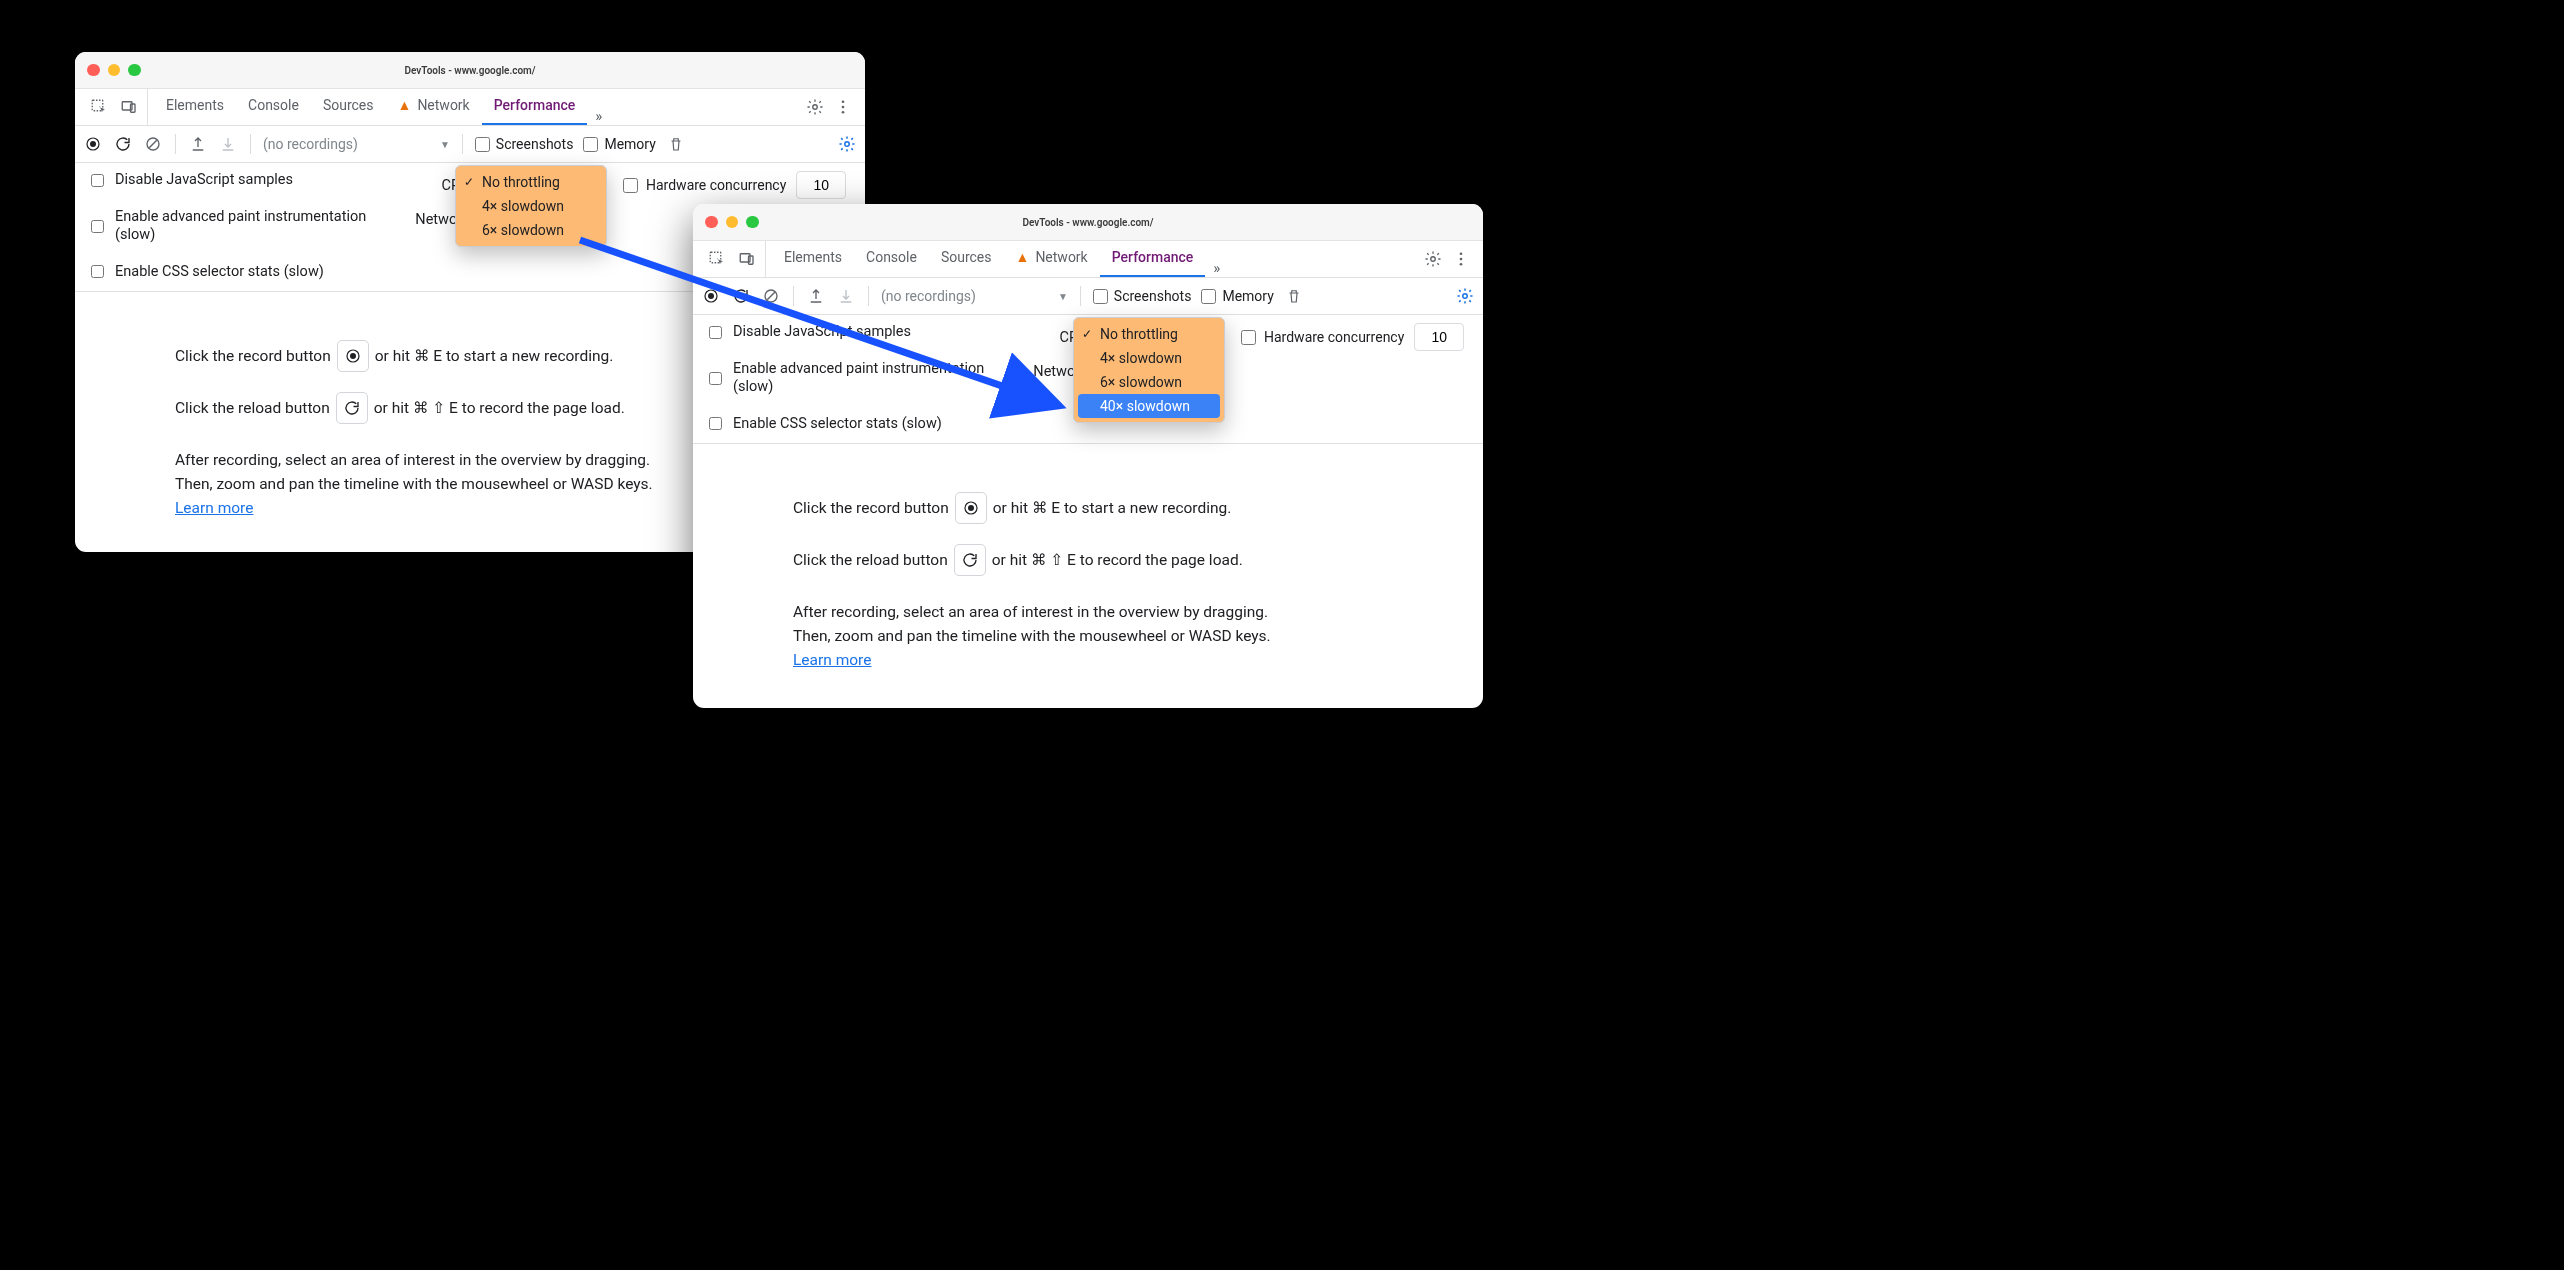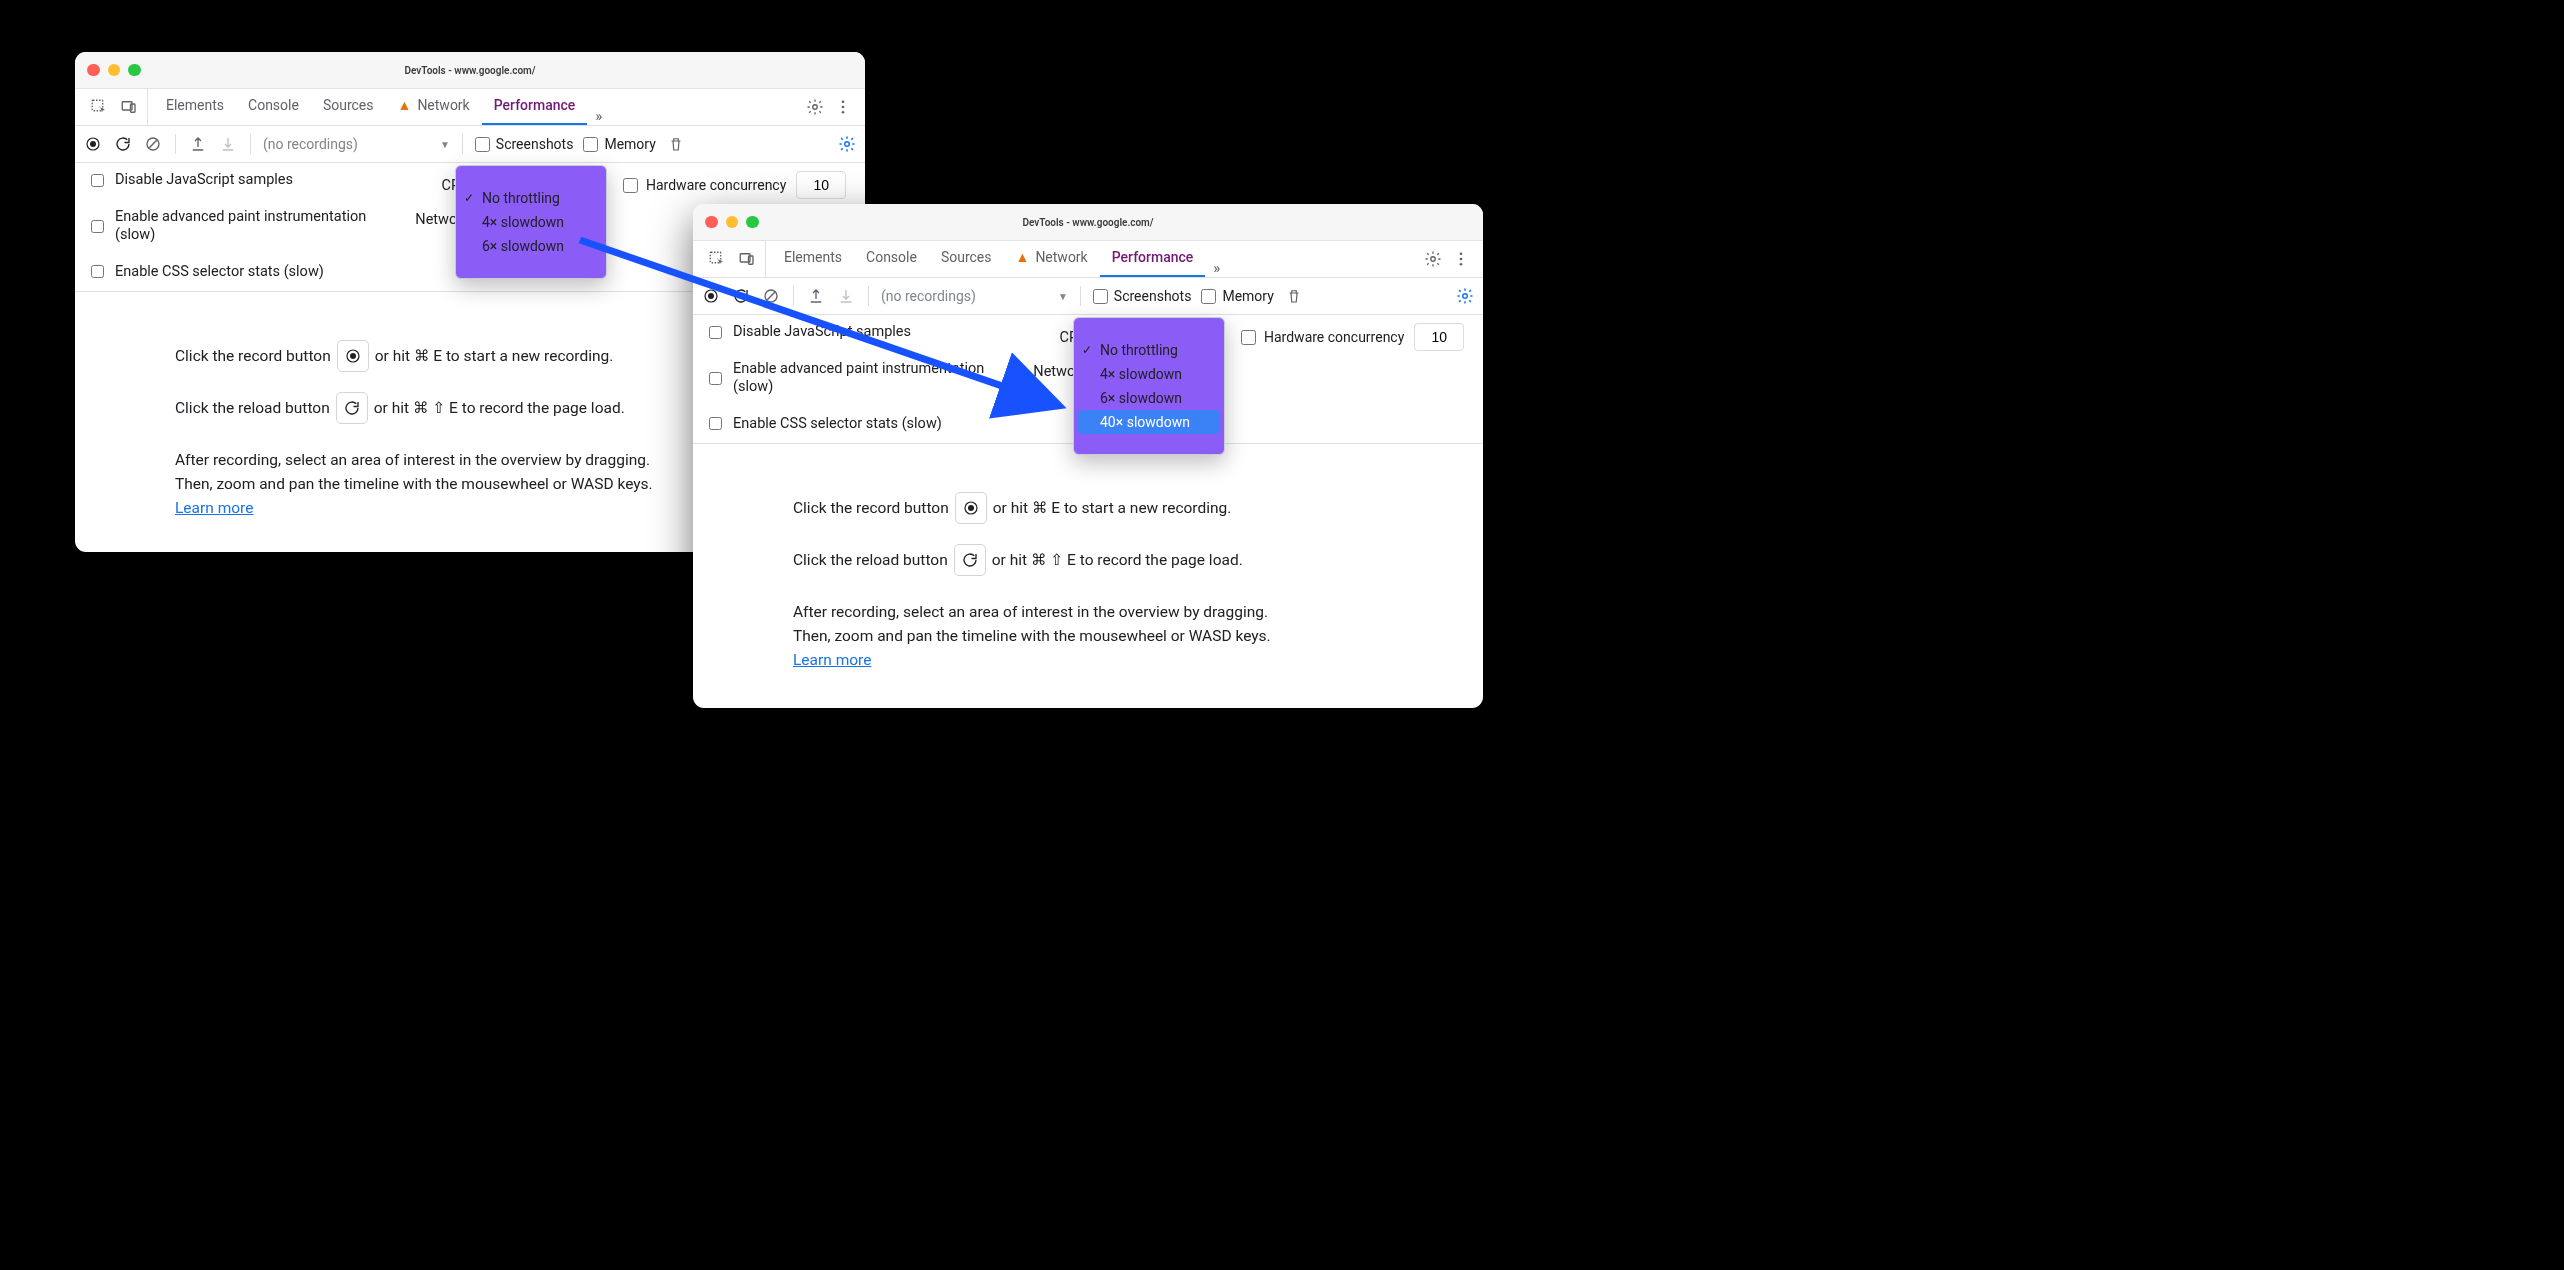--- a/index.html
+++ b/index.html
@@ -29,21 +29,21 @@
 .chk{display:flex;align-items:center;gap:6px;font-size:14px;color:#202124}
 .chk input{width:15px;height:15px;margin:0}
 .gear-blue{color:#1a73e8}
 .settings-pane{border-bottom:1px solid #e0e0e0;padding:8px 12px 10px;display:grid;grid-template-columns:320px 1fr;row-gap:10px;align-items:start;position:relative;font-size:14.5px}
 .settings-left{display:flex;flex-direction:column;gap:18px}
 .settings-row{display:flex;align-items:center;gap:8px}
 .settings-row label{line-height:1.25}
 .settings-right{display:flex;flex-direction:column;gap:12px}
 .field-row{display:flex;align-items:center;gap:10px}
 .field-row .lbl{min-width:66px;text-align:right}
-.dropdown{position:absolute;background:#8b5cf6;border:1px solid #c9cdd2;border-radius:6px;box-shadow:0 8px 22px rgba(0,0,0,.25);padding:20px 0;min-width:150px;z-index:5}
+.dropdown{position:absolute;background:#fdba74;border:1px solid #c9cdd2;border-radius:6px;box-shadow:0 8px 22px rgba(0,0,0,.25);padding:4px 0;min-width:150px;z-index:5}
 .dropdown .item{display:flex;align-items:center;padding:4px 14px 4px 26px;position:relative;font-size:14px;color:#202124;white-space:nowrap}
 .dropdown .item.checked::before{content:"✓";position:absolute;left:8px;font-size:12px}
 .dropdown .item.hl{background:#3b82f6;color:#fff;border-radius:4px;margin:0 4px;padding-left:22px}
 .hw-row{display:flex;align-items:center;gap:8px}
 .hw-input{width:44px;height:24px;border:1px solid #dadce0;border-radius:4px;text-align:center;font-size:14px}
 .content{padding:28px 24px 28px 100px}
 .hint{margin:20px 0;font-size:15.5px;color:#202124;display:flex;align-items:center;flex-wrap:wrap;gap:6px;line-height:1.6}
 .btn-icon{display:inline-flex;align-items:center;justify-content:center;width:30px;height:30px;border:1px solid #d2d5d9;border-radius:5px;background:#fff}
 .btn-icon svg{width:18px;height:18px}
 .after{margin-top:24px;font-size:15.5px;line-height:1.55}

